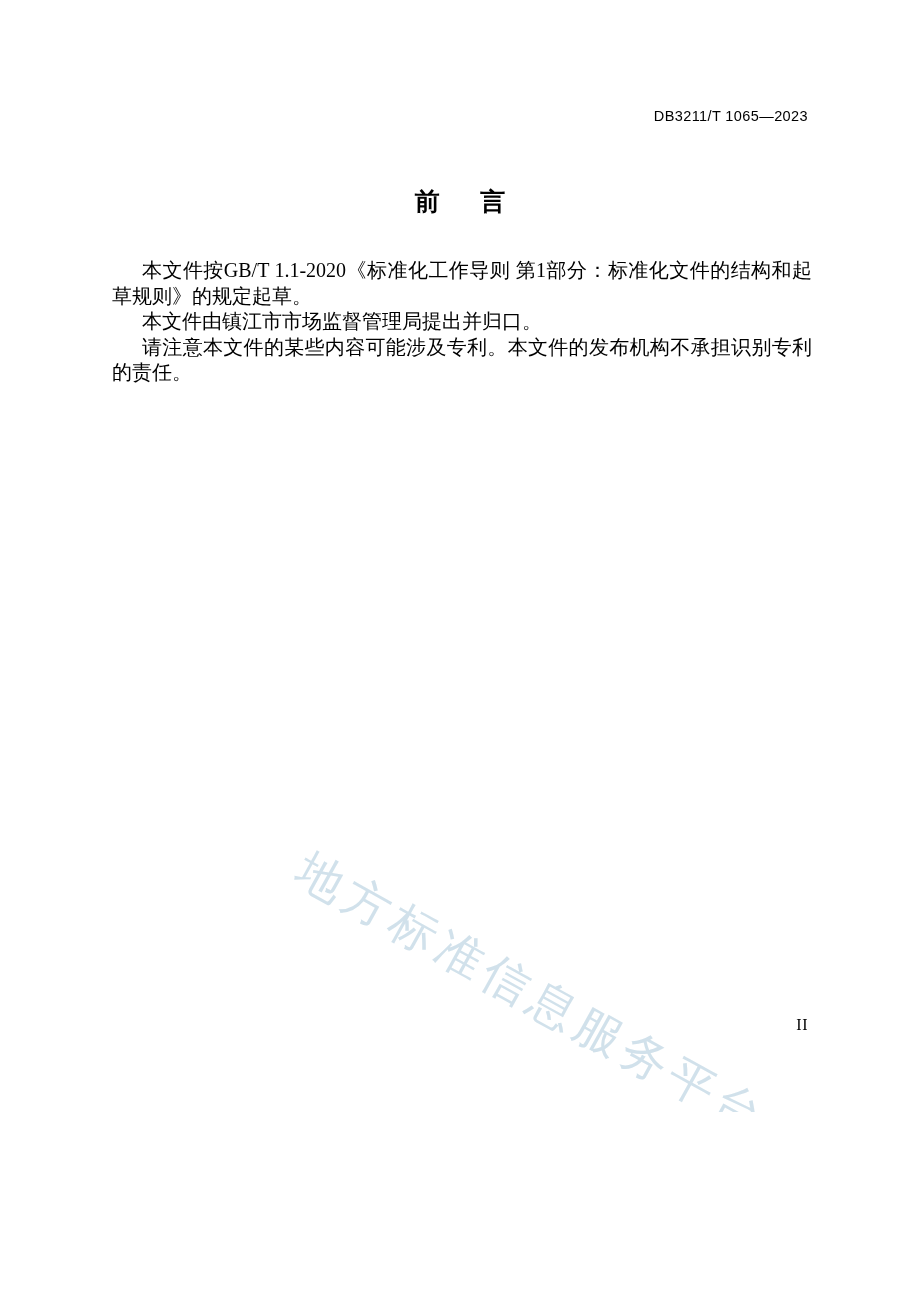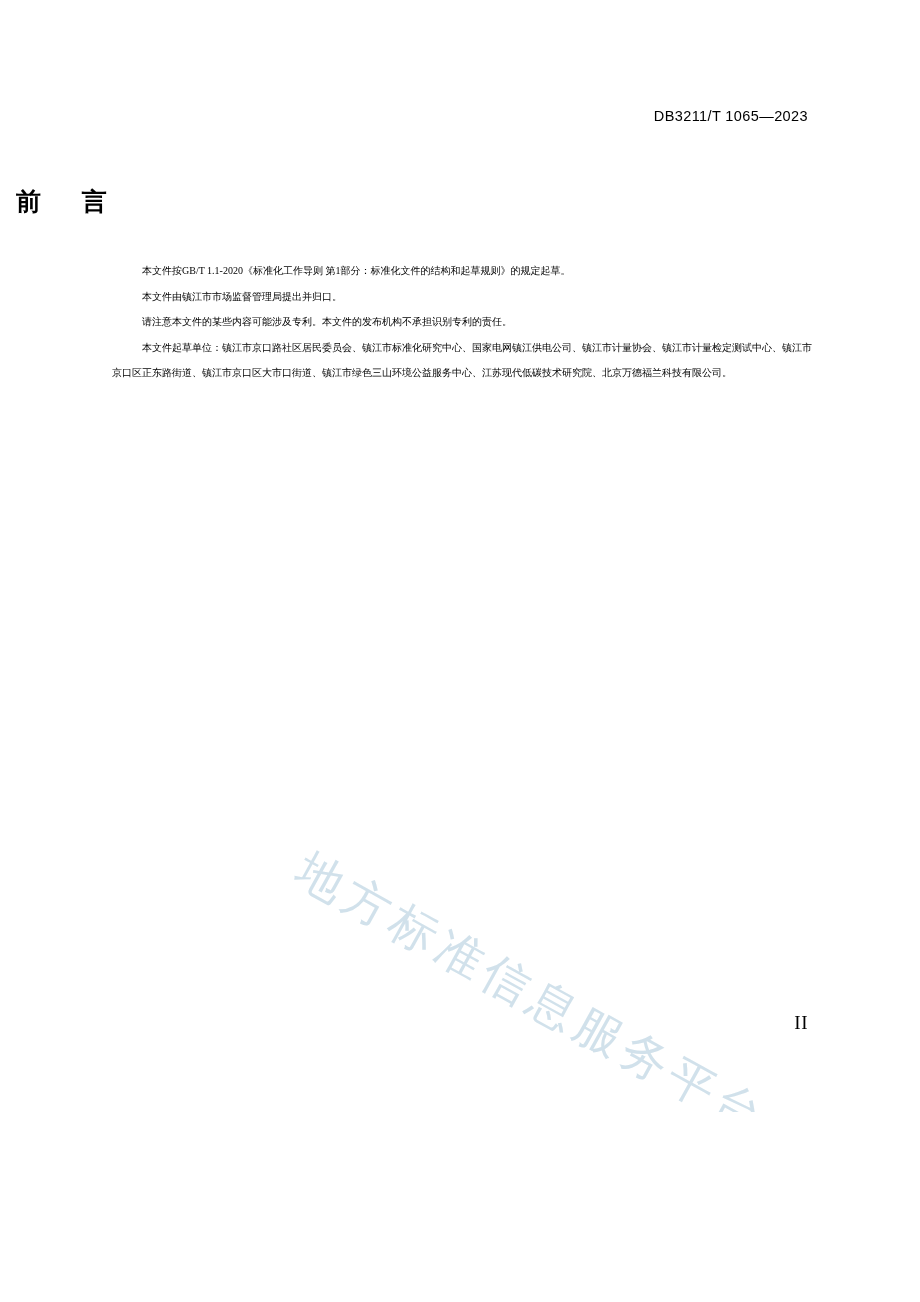--- a/index.html
+++ b/index.html
@@ -27,32 +27,33 @@
     font-family: "Liberation Sans", sans-serif;
     font-size: 14.5px;
     letter-spacing: 0.4px;
     white-space: nowrap;
   }
   .doc-title {
     position: absolute;
     top: 185px;
     left: 0;
     width: 100%;
+    text-align: center;
     font-family: "DejaVu Serif", serif;
     font-size: 25px;
     font-weight: bold;
     letter-spacing: 16px;
     text-indent: 16px;
   }
   .body-block {
     position: absolute;
     top: 258px;
     left: 112px;
     width: 700px;
-    font-size: 10px;
+    font-size: 20px;
     line-height: 25.5px;
     text-align: justify;
     text-justify: inter-ideograph;
   }
   .para {
     margin: 0;
     text-indent: 30px;
   }
   .watermark {
     position: absolute;
@@ -73,38 +74,37 @@
     font-size: 47px;
     letter-spacing: 6px;
     color: #cfe0ea;
     opacity: 0.95;
   }
   .page-number {
     position: absolute;
     bottom: 78px;
     right: 112px;
     font-family: "Liberation Serif", serif;
-    font-size: 19px;
+    font-size: 16px;
     letter-spacing: 0.5px;
   }
 </style>
 </head>
 <body>
 
 <div class="page">
 
   <div class="header-std-no">DB3211/T 1065—2023</div>
 
   <div class="doc-title">前    言</div>
 
   <div class="body-block">
     <p class="para">本文件按GB/T 1.1-2020《标准化工作导则  第1部分：标准化文件的结构和起草规则》的规定起草。</p>
     <p class="para">本文件由镇江市市场监督管理局提出并归口。</p>
     <p class="para">请注意本文件的某些内容可能涉及专利。本文件的发布机构不承担识别专利的责任。</p>
-    <p class="para">本文件起草单位：镇江市京口路社区居民委员会、镇江市标准化研究中心、国家电网镇江供电公司、镇江市计量协会、镇江市计量检定测试中心、镇江市京口区正东路街道、镇江市京口区大市口街道、镇江市绿色三山环境公益服务中心、江苏现代低碳技术研究院、北京万德福兰科技有限公司。</p>
   </div>
 
   <div class="watermark">
     <div class="wm-text">地方标准信息服务平台</div>
   </div>
 
   <div class="page-number">II</div>
 
 </div>
 

